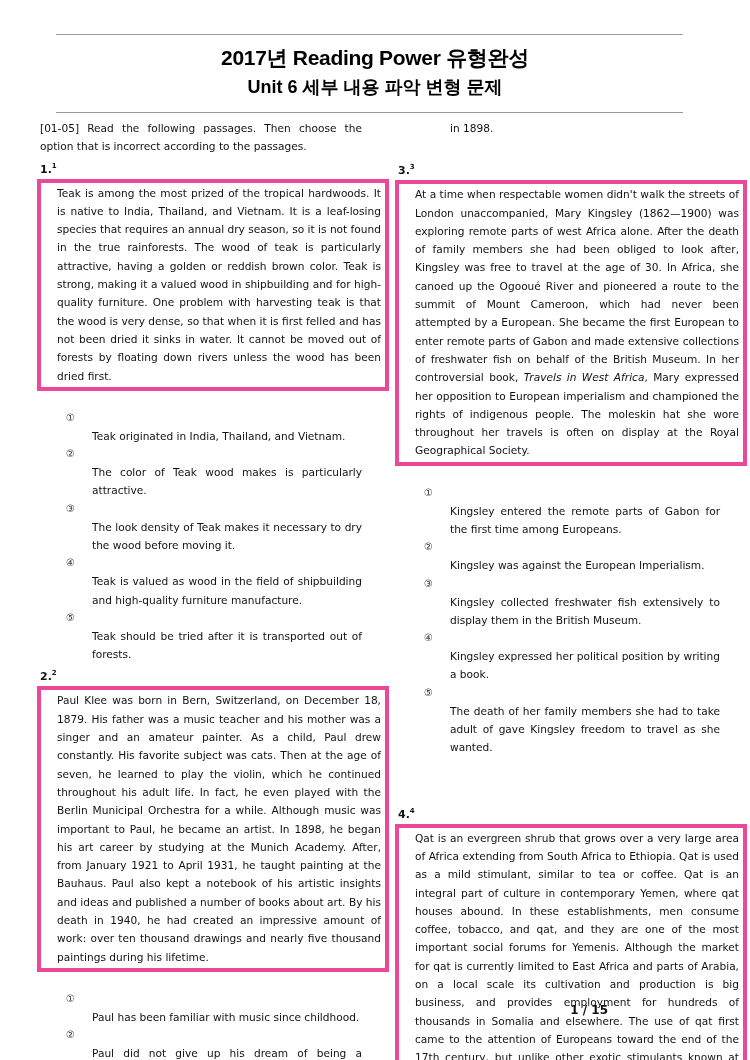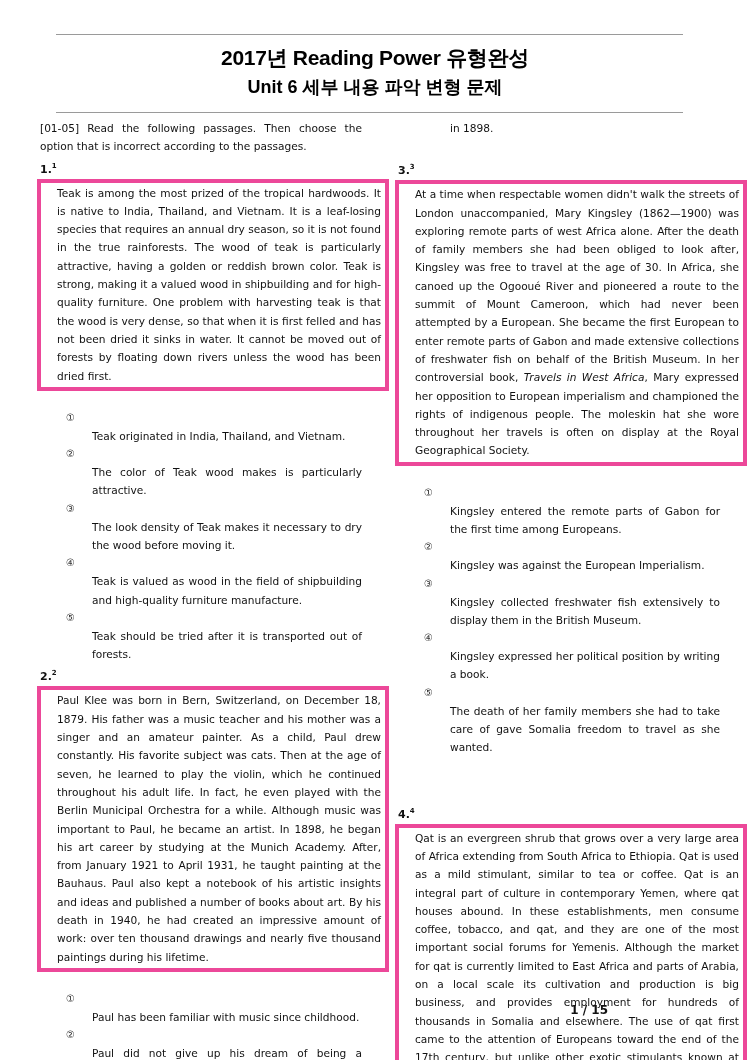--- a/index.html
+++ b/index.html
@@ -108,21 +108,21 @@
     <li class="opt">
         <span class="num">③</span>
         <span class="txt">Kingsley collected freshwater fish extensively to display them in the British Museum.</span>
       </li>
     <li class="opt">
         <span class="num">④</span>
         <span class="txt">Kingsley expressed her political position by writing a book.</span>
       </li>
     <li class="opt">
         <span class="num">⑤</span>
-        <span class="txt">The death of her family members she had to take care of gave Somalia freedom to travel as she wanted.</span>
+        <span class="txt">The death of her family members she had to take adult of gave Kingsley freedom to travel as she wanted.</span>
       </li>
   </ul>
   <div class="gap2"></div>
 
   <div class="qnum"><span>4.</span><sup>4</sup></div>
   <div class="passage">Qat is an evergreen shrub that grows over a very large area of Africa extending from South Africa to Ethiopia. Qat is used as a mild stimulant, similar to tea or coffee. Qat is an integral part of culture in contemporary Yemen, where qat houses abound. In these establishments, men consume coffee, tobacco, and qat, and they are one of the most important social forums for Yemenis. Although the market for qat is currently limited to East Africa and parts of Arabia, on a local scale its cultivation and production is big business, and provides employment for hundreds of thousands in Somalia and elsewhere. The use of qat first came to the attention of Europeans toward the end of the 17th century, but unlike other exotic stimulants known at the time (such as tea, coffee, and chocolate), it never became popular. This may have been partly because the stimulating effects of the leaves begin to fade within 48 hours.</div>
 </div>
 
 <div class="footer">1 / 15</div>
 

